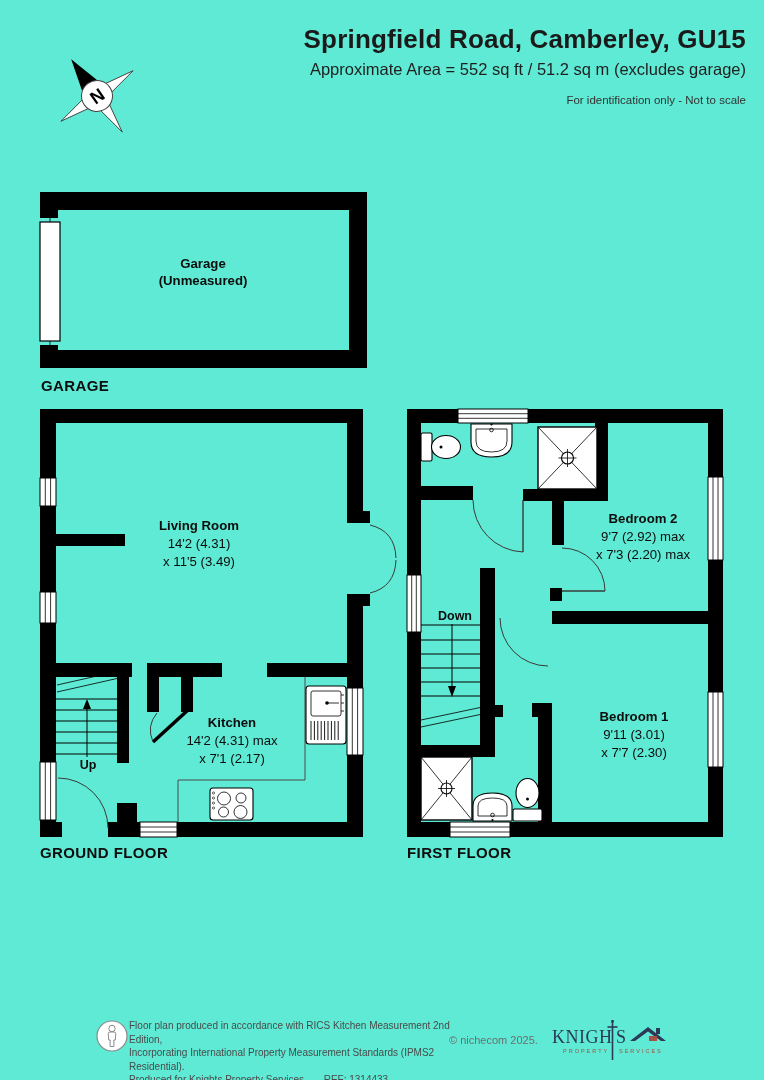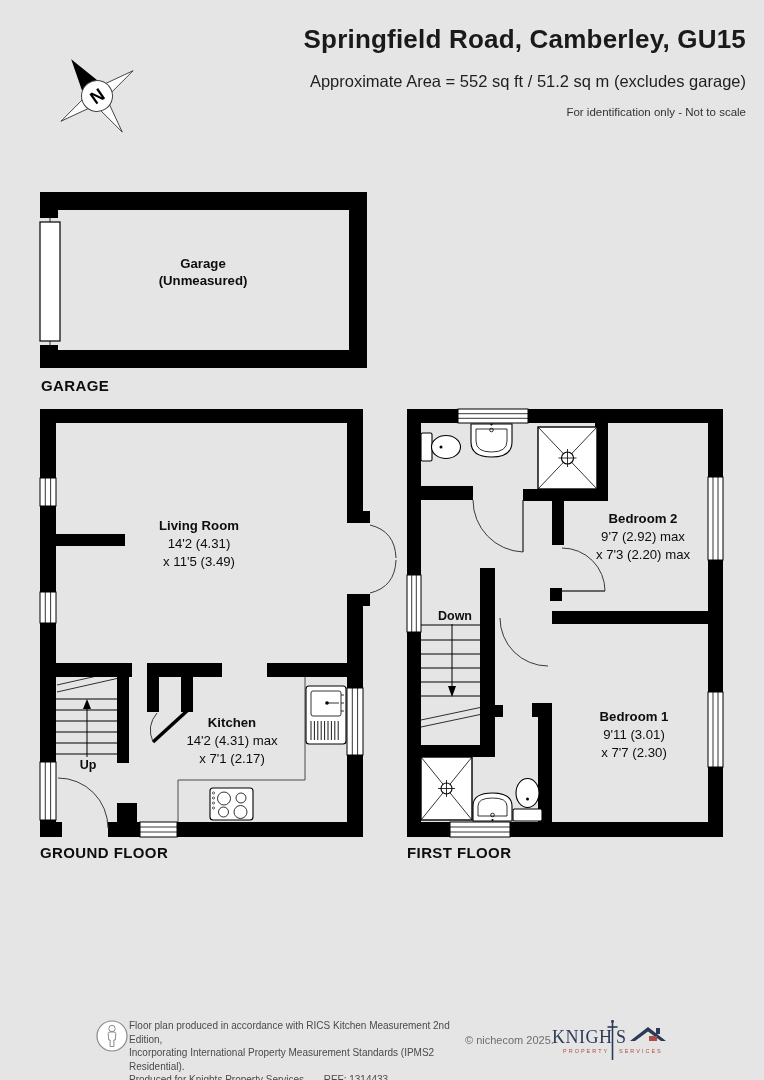--- a/index.html
+++ b/index.html
@@ -1,42 +1,42 @@
 <!DOCTYPE html>
 <html><head>
 <meta charset="utf-8">
 <style>
   html,body{margin:0;padding:0;background:#fff;}
-  .page{position:relative;width:764px;height:1080px;background:#e5e5e5;overflow:hidden;
+  .page{position:relative;width:764px;height:1080px;background:#5eead4;overflow:hidden;
         font-family:"Liberation Sans",sans-serif;color:#111;}
   
   .header{position:absolute;top:24px;right:18px;text-align:right;}
   .header .title{font-size:26px;font-weight:bold;color:#1a1a1a;letter-spacing:.2px;line-height:30px;}
-  .header .subtitle{font-size:16.5px;color:#1f1f1f;margin-top:17px;line-height:20px;}
+  .header .subtitle{font-size:16.5px;color:#1f1f1f;margin-top:5px;line-height:20px;}
   .header .note{font-size:11.5px;color:#333;margin-top:14px;line-height:14px;}
   
   svg text{font-family:"Liberation Sans",sans-serif;}
   .room-name{font-size:13.2px;font-weight:bold;fill:#0d0d0d;text-anchor:middle;}
   .room-dim{font-size:13.2px;fill:#0d0d0d;text-anchor:middle;}
   .caption{font-size:15px;font-weight:bold;fill:#0d0d0d;letter-spacing:.4px;}
   .stair-label{font-size:12.5px;font-weight:bold;fill:#0d0d0d;text-anchor:middle;}
   .wall{fill:#000;}
   .win{fill:#fff;stroke:#000;stroke-width:1;}
   .winline{stroke:#000;stroke-width:.8;}
   .thin{stroke:#000;stroke-width:1;fill:none;}
   .thin8{stroke:#000;stroke-width:.8;fill:none;}
   .arc{stroke:#3a3a3a;stroke-width:1;fill:none;}
   .fix{fill:#fff;stroke:#000;stroke-width:1.1;}
   .fix8{fill:none;stroke:#000;stroke-width:.8;}
   .counter{fill:none;stroke:#4a4a4a;stroke-width:1;}
   
   .footer-text{position:absolute;left:129px;top:1019px;width:336px;font-size:10px;
                line-height:13.5px;color:#4a4a4a;}
   .footer-ref{margin-left:14px;}
-  .copyright{position:absolute;left:465px;top:1034px;font-size:11px;color:#6e6e6e;}
+  .copyright{position:absolute;left:449px;top:1034px;font-size:11px;color:#6e6e6e;}
   .logo{position:absolute;left:551px;top:1016px;}
   .person-badge{position:absolute;left:94px;top:1019px;}
 </style>
 </head>
 <body>
 
 <div class="page">
 
   <div class="header">
     <div class="title">Springfield Road, Camberley, GU15</div>

